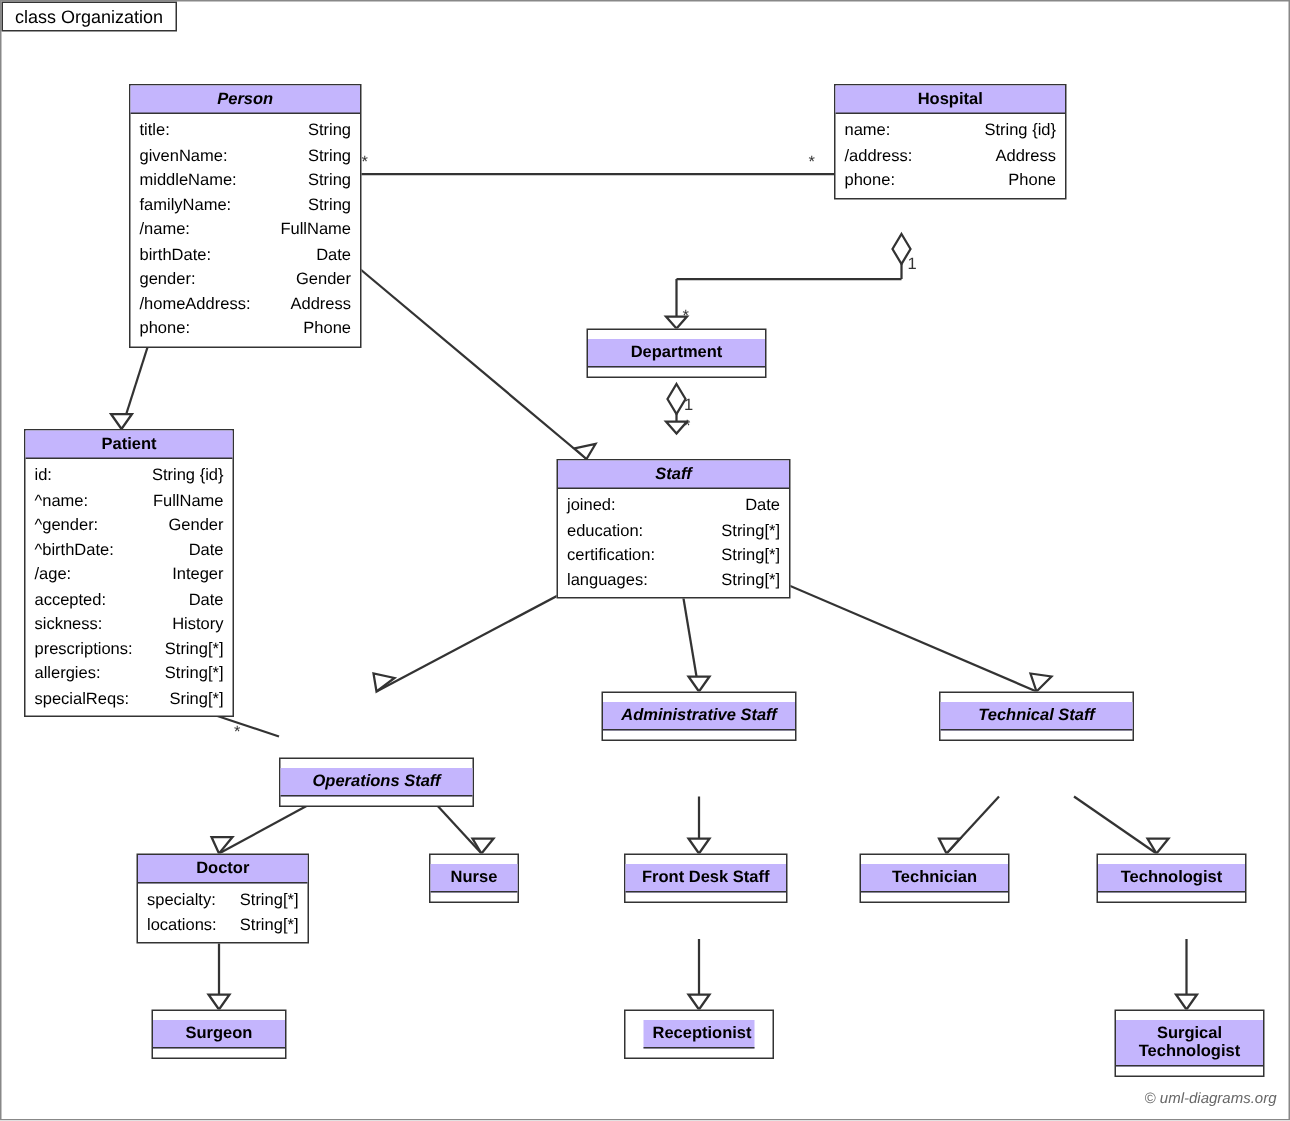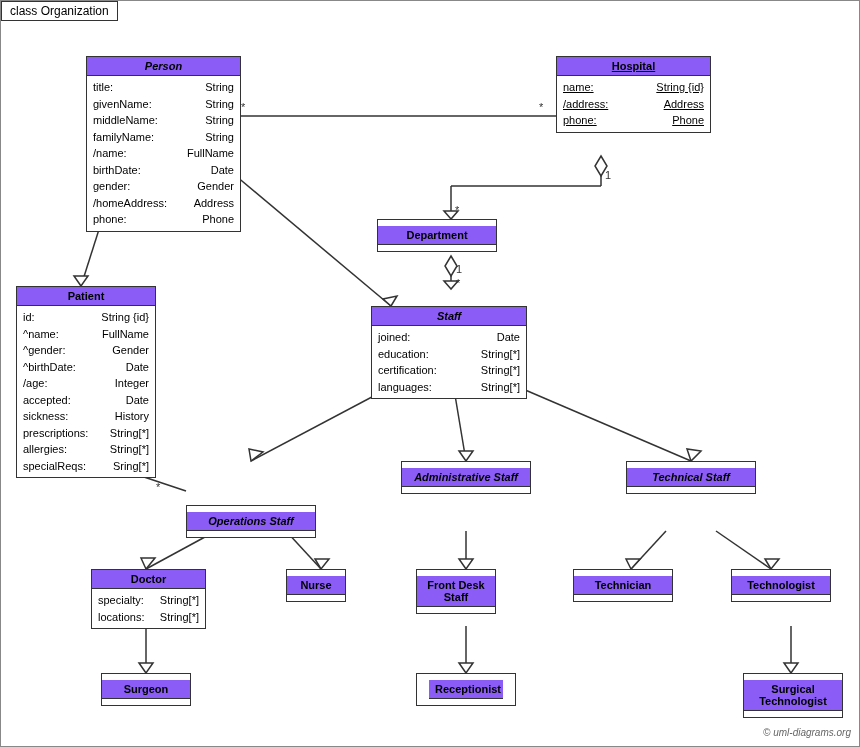--- a/index.html
+++ b/index.html
@@ -34,21 +34,21 @@
       border: 1.5px solid #333;
       background: #fff;
       text-align: center;
     }
     .uml-box .box-title {
       border-bottom: 1.5px solid #333;
       padding: 3px 6px;
       font-weight: bold;
       font-style: italic;
       text-align: center;
-      background: #8b5cf6;
+      background: #c4b5fd;
     }
     .uml-box .box-title.normal {
       font-style: normal;
     }
     .uml-box .box-attrs {
       padding: 3px 6px;
       text-align: left;
       line-height: 1.5;
     }
     .uml-box .box-attrs .attr-row {
@@ -181,39 +181,39 @@
           <span>/homeAddress:</span>
           <span>Address</span>
         </div>
       <div class="attr-row">
           <span>phone:</span>
           <span>Phone</span>
         </div>
     </div>
   </div>
 
-  <div class="uml-box" style="left:555px; top:55px; width:155px;text-decoration:underline;">
+  <div class="uml-box" style="left:555px; top:55px; width:155px;">
     <div class="box-title normal">Hospital</div>
     <div class="box-attrs">
       <div class="attr-row">
           <span>name:</span>
           <span>String {id}</span>
         </div>
       <div class="attr-row">
           <span>/address:</span>
           <span>Address</span>
         </div>
       <div class="attr-row">
           <span>phone:</span>
           <span>Phone</span>
         </div>
     </div>
   </div>
 
-  <div class="uml-box" style="left:376px; top:218px; width:120px; padding:6px 0;">
+  <div class="uml-box" style="left:390px; top:218px; width:120px; padding:6px 0;">
     <div class="box-title normal">Department</div>
   </div>
 
   <div class="uml-box" style="left:370px; top:305px; width:156px;">
     <div class="box-title">Staff</div>
     <div class="box-attrs">
       <div class="attr-row">
           <span>joined:</span>
           <span>Date</span>
         </div>
@@ -307,21 +307,21 @@
           <span>locations:</span>
           <span>String[*]</span>
         </div>
     </div>
   </div>
 
   <div class="uml-box" style="left:285px; top:568px; width:60px; padding:6px 0;">
     <div class="box-title normal">Nurse</div>
   </div>
 
-  <div class="uml-box" style="left:415px; top:568px; width:80px; padding:6px 0;">
+  <div class="uml-box" style="left:415px; top:568px; width:109px; padding:6px 0;">
     <div class="box-title normal">Front Desk Staff</div>
   </div>
 
   <div class="uml-box" style="left:572px; top:568px; width:100px; padding:6px 0;">
     <div class="box-title normal">Technician</div>
   </div>
 
   <div class="uml-box" style="left:730px; top:568px; width:100px; padding:6px 0;">
     <div class="box-title normal">Technologist</div>
   </div>

